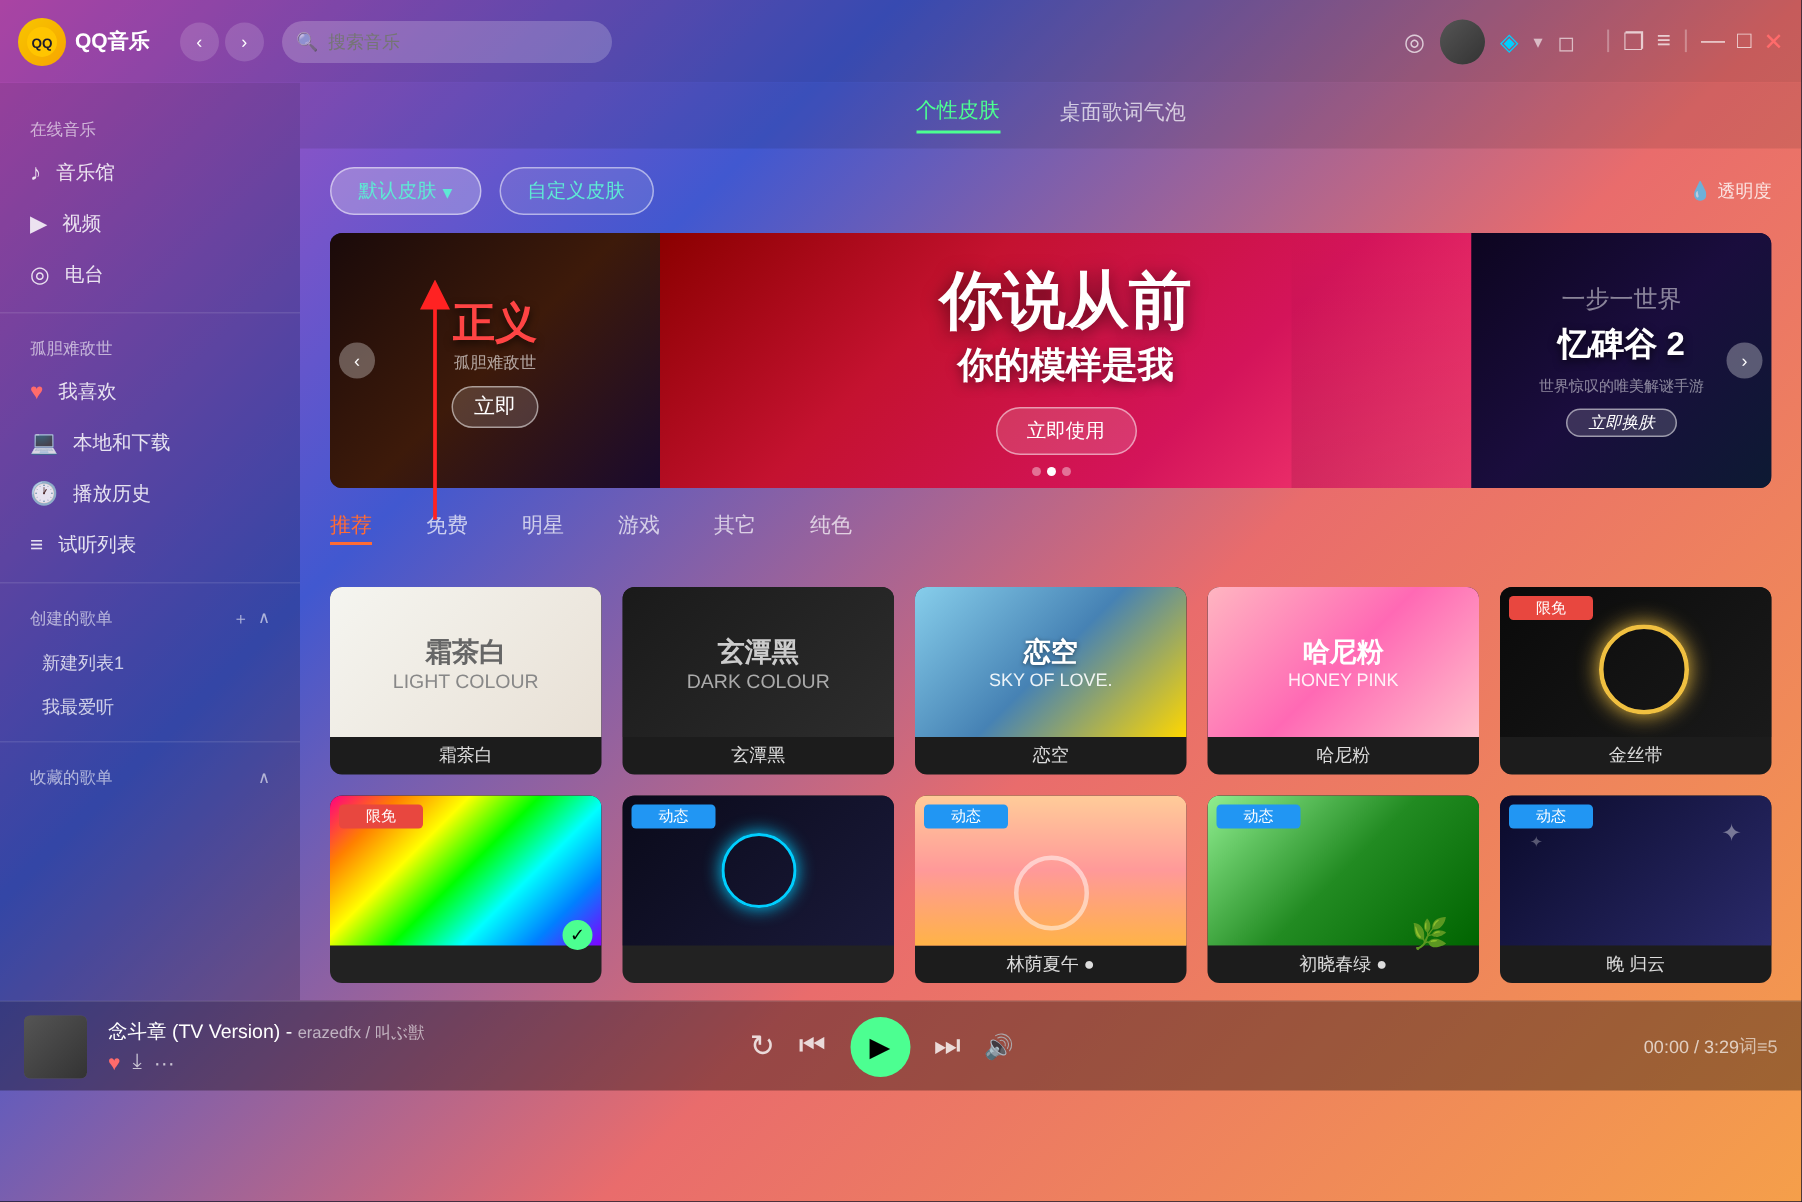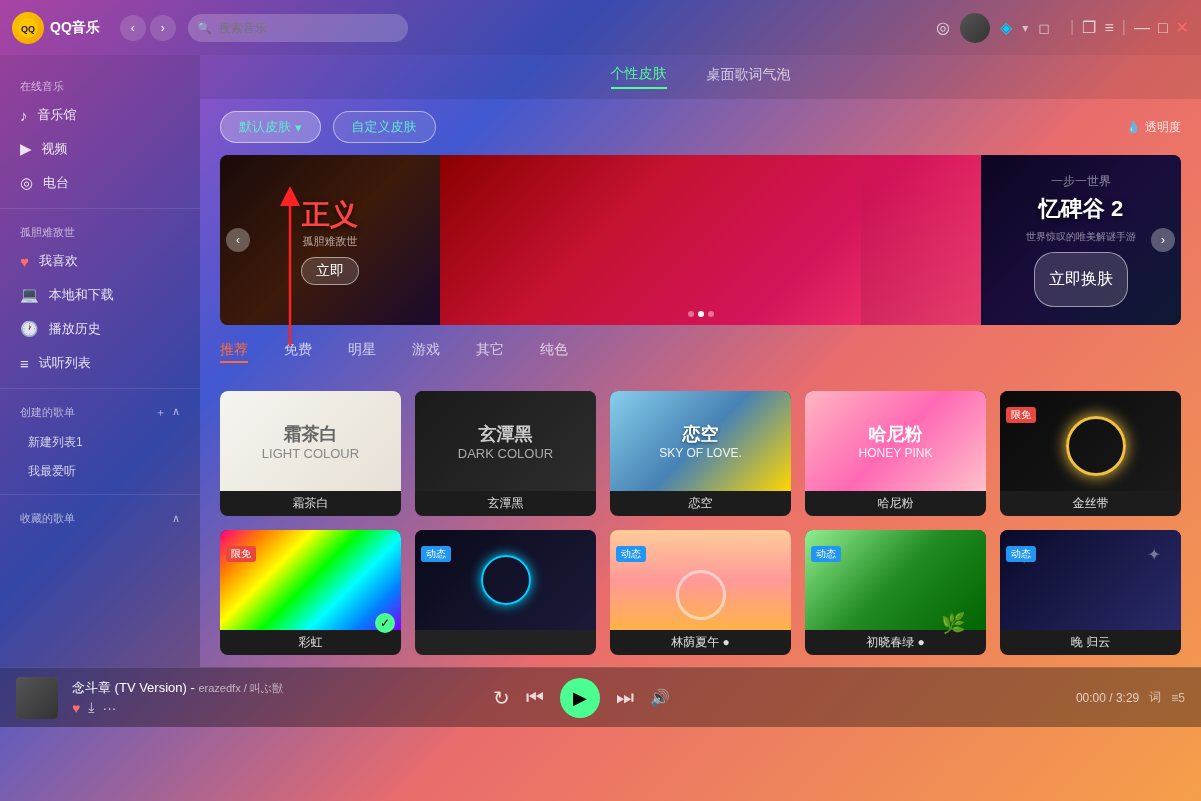--- a/index.html
+++ b/index.html
@@ -189,23 +189,23 @@
     .skin-card {
       border-radius: 8px; overflow: hidden; cursor: pointer;
       position: relative; background: #222;
     }
     .skin-card-label {
       font-size: 12px; color: rgba(255,255,255,0.85);
       padding: 4px 6px; text-align: center;
       background: rgba(0,0,0,0.15);
     }
     .skin-badge {
-      position: absolute; top: 16px; left: 6px;
+      position: absolute; top: 6px; left: 6px;
       background: #e8473f; color: #fff; font-size: 10px;
-      padding: 1px 5px; border-radius: 3px; z-index: 2;
+      padding: 1px 18px; border-radius: 3px; z-index: 2;
     }
     .skin-badge.dong { background: #2196F3; }
     .skin-selected-check {
       position: absolute; bottom: 22px; right: 6px;
       width: 20px; height: 20px; border-radius: 50%;
       background: #4cff91; display: flex; align-items: center; justify-content: center;
       color: #000; font-size: 12px; z-index: 2;
     }
 
     
@@ -295,21 +295,21 @@
       display: flex; align-items: center; gap: 16px; margin: 0 auto;
     }
     .ctrl-btn { background: none; border: none; color: rgba(255,255,255,0.8); cursor: pointer; font-size: 20px; }
     .play-btn {
       width: 40px; height: 40px; border-radius: 50%;
       background: #4cff91; border: none; cursor: pointer;
       display: flex; align-items: center; justify-content: center;
       font-size: 18px; color: #000;
     }
     .player-right {
-      display: flex; align-items: center; gap: 10px; margin-left: auto;
+      display: flex; align-items: center; margin-left: auto;
     }
     .time-display { color: rgba(255,255,255,0.7); font-size: 12px; }
     .lyrics-btn { color: rgba(255,255,255,0.6); font-size: 12px; cursor: pointer; }
     .playlist-btn { color: rgba(255,255,255,0.6); font-size: 12px; cursor: pointer; }
 
     
     ::-webkit-scrollbar { width: 4px; }
     ::-webkit-scrollbar-track { background: transparent; }
     ::-webkit-scrollbar-thumb { background: rgba(255,255,255,0.3); border-radius: 2px; }
   </style>
@@ -451,31 +451,38 @@
               <div style="position:relative;z-index:1;text-align:center;">
                 <div class="banner-left-text">正义</div>
                 <div style="color:rgba(255,255,255,0.6);font-size:11px;">孤胆难敌世</div>
                 <button class="use-btn" style="margin-top:8px;font-size:14px;padding:4px 14px;">立即</button>
               </div>
             </div>
           </div>
 
           <div class="banner-center">
             <div style="position:absolute;inset:0;background:linear-gradient(135deg,#8b0000,#c41230,#d4145a,#ff4477);"></div>
+            <div style="position:relative;z-index:1;text-align:center;">
+              <div style="font-size:42px;font-weight:900;color:#fff;text-shadow:0 2px 12px rgba(0,0,0,0.6);line-height:1.1;">你说从前</div>
+              <div style="font-size:24px;font-weight:bold;color:#fff;text-shadow:0 2px 8px rgba(0,0,0,0.5);margin-top:4px;">你的模样是我</div>
+              <button class="use-btn" style="margin-top:12px;">
+                <span>立即使用</span>
+              </button>
+            </div>
 
             <div style="position:absolute;right:0;bottom:0;width:120px;height:170px;background:linear-gradient(to top,rgba(0,0,0,0.1),transparent);"></div>
           </div>
 
           <div class="banner-right">
             <div style="position:absolute;inset:0;background:linear-gradient(135deg,#0d0520,#1a0d3d,#0d1a33);"></div>
             <div style="position:relative;z-index:1;text-align:center;">
-              <div style="color:rgba(255,255,255,0.5);font-size:12px;margin-bottom:4px;">一步一世界</div>
+              <div style="color:rgba(255,255,255,0.5);font-size:16px;margin-bottom:4px;">一步一世界</div>
               <div style="font-size:22px;font-weight:bold;color:#fff;text-shadow:0 2px 6px rgba(0,0,0,0.7);">忆碑谷 2</div>
               <div style="color:rgba(255,255,255,0.5);font-size:10px;margin-top:6px;">世界惊叹的唯美解谜手游</div>
-              <button class="use-btn" style="margin-top:8px;font-size:16px;padding:16px 14px;">
+              <button class="use-btn" style="margin-top:8px;font-size:11px;padding:1px 14px;font-style:italic;">
                 <span>立即换肤</span>
               </button>
             </div>
           </div>
 
           <button class="banner-nav right">›</button>
 
           <div class="banner-dots">
             <div class="banner-dot"></div>
             <div class="banner-dot active"></div>
@@ -559,21 +566,20 @@
             <div class="skin-card-label">金丝带</div>
           </div>
         </div>
 
         <div class="skin-grid" style="margin-top:14px;">
 
           <div class="skin-card">
             <div class="skin-badge">限免</div>
             <div class="skin-rainbow"></div>
             <div class="skin-selected-check">✓</div>
-            <div class="skin-card-label">彩虹</div>
           </div>
 
           <div class="skin-card">
             <div class="skin-badge dong">动态</div>
             <div class="skin-dark-city">
               <div style="text-align:center;">
                 <div style="width:50px;height:50px;border-radius:50%;border:2px solid #00cfff;margin:0 auto;box-shadow:0 0 12px #00cfff;"></div>
               </div>
             </div>
           </div>

